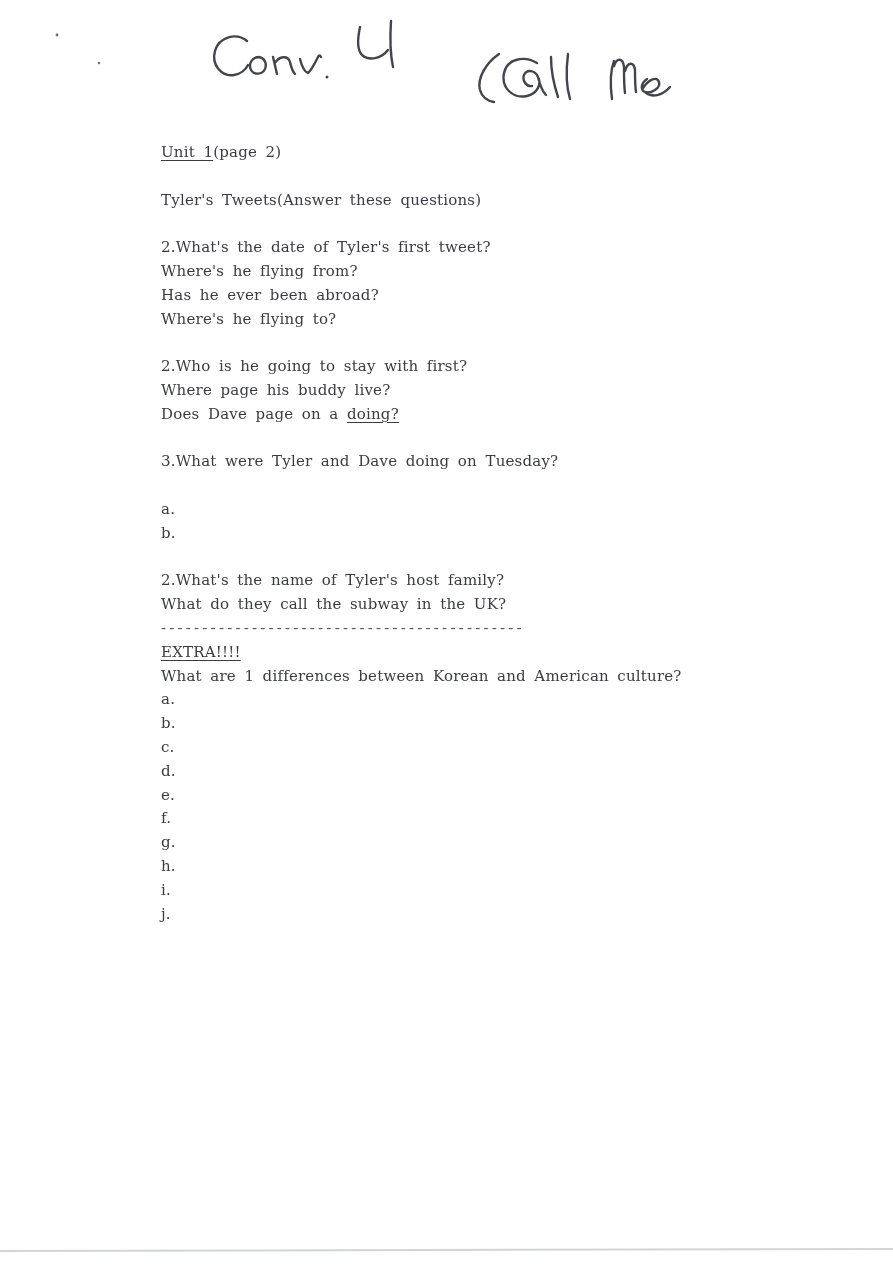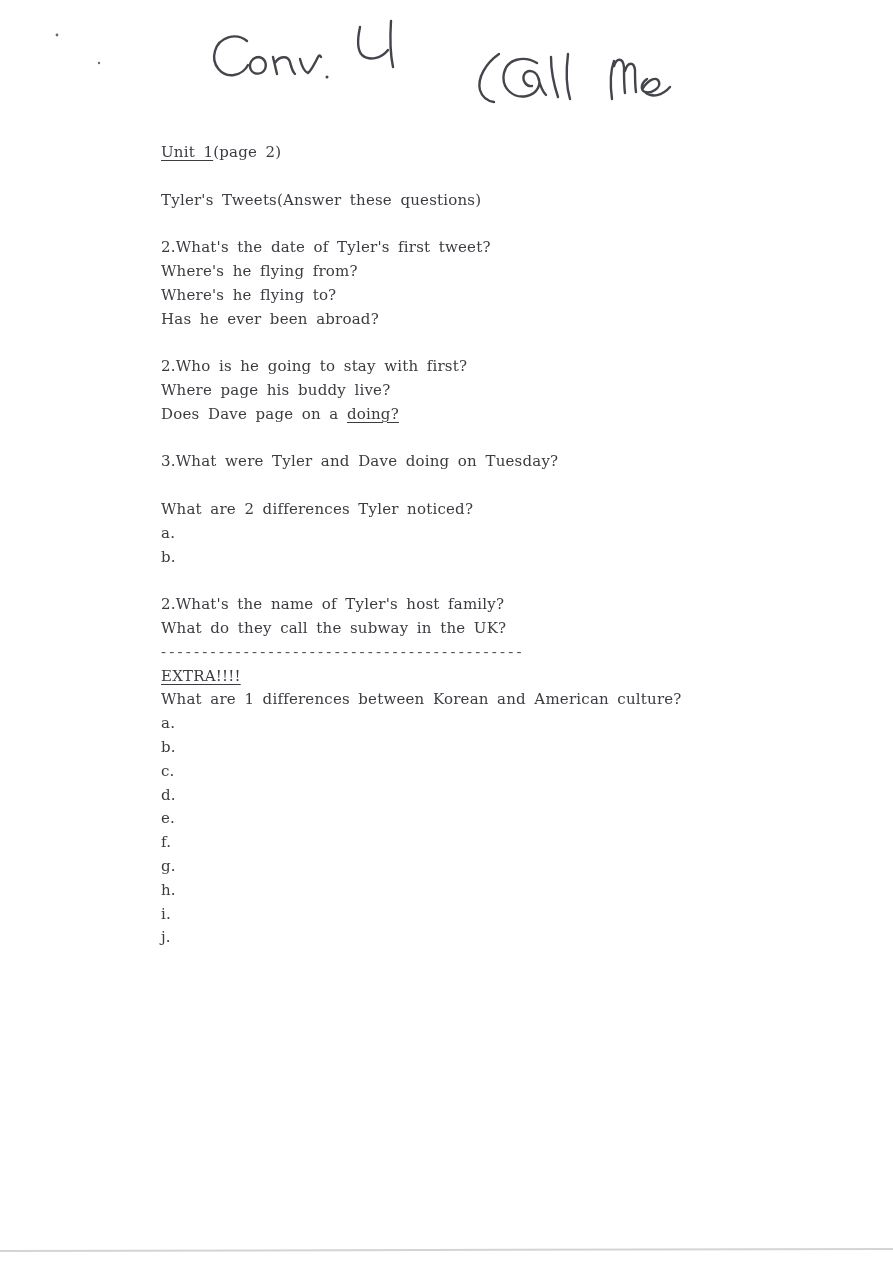--- a/index.html
+++ b/index.html
@@ -74,33 +74,32 @@
   <div class="body-text">
 
     <div class="line"><span class="u">Unit 1</span><span>(page 2)</span></div>
     <div class="line"></div>
 
     <div class="line">Tyler's Tweets(Answer these questions)</div>
     <div class="line"></div>
 
     <div class="line">2.What's the date of Tyler's first tweet?</div>
     <div class="line">Where's he flying from?</div>
+    <div class="line">Has he ever been abroad?</div>
     <div class="line">Where's he flying to?</div>
-    <div class="line">Has he ever been abroad?</div>
     <div class="line"></div>
 
     <div class="line">2.Who is he going to stay with first?</div>
     <div class="line">Where page his buddy live?</div>
     <div class="line"><span>Does Dave page on a </span><span class="u">doing?</span></div>
     <div class="line"></div>
 
     <div class="line">3.What were Tyler and Dave doing on Tuesday?</div>
     <div class="line"></div>
 
-    <div class="line">What are 2 differences Tyler noticed?</div>
     <div class="line">a.</div>
     <div class="line">b.</div>
     <div class="line"></div>
 
     <div class="line">2.What's the name of Tyler's host family?</div>
     <div class="line">What do they call the subway in the UK?</div>
 
     <div class="line dashes">--------------------------------------------</div>
 
     <div class="line"><span class="u">EXTRA!!!!</span></div>

